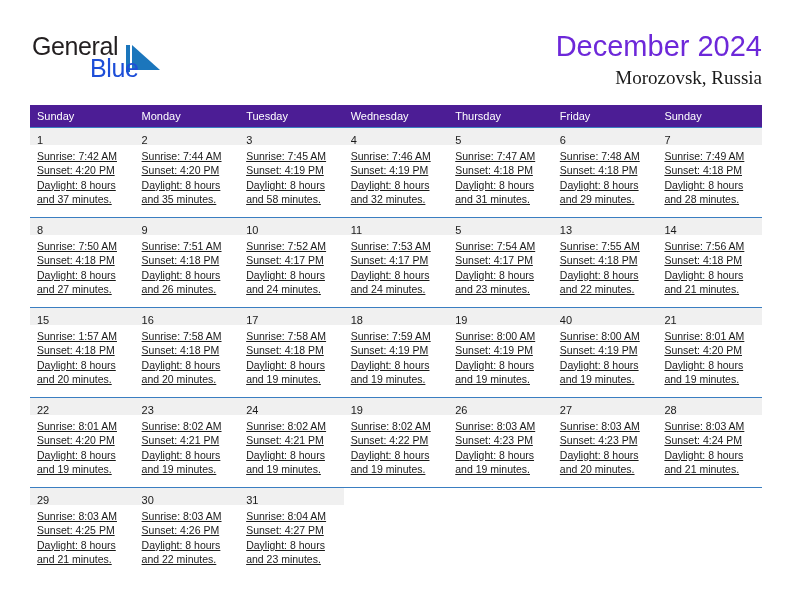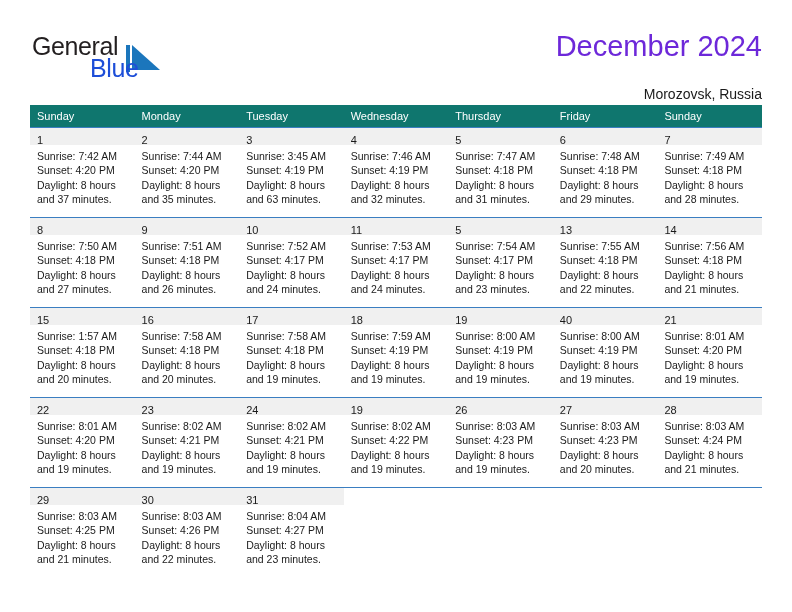--- a/index.html
+++ b/index.html
@@ -68,39 +68,39 @@
     text-align: right;
   }
   .cal-title {
     font-size: 29px;
     color: #6d28d9;
     line-height: 36px;
     white-space: nowrap;
     font-family: "Liberation Sans", sans-serif;
   }
   .cal-subtitle {
-    font-size: 14px;
+    font-size: 19px;
     color: #1a1a1a;
     line-height: 22px;
-    margin-top: 19px;
+    margin-top: 3px;
     white-space: nowrap;
-    font-family: Liberation Sans, sans-serif;
+    font-family: Liberation Serif, serif;
   }
 
   
   .calendar {
     position: absolute;
     left: 30px;
     top: 105px;
     width: 732px;
     border-collapse: collapse;
     table-layout: fixed;
   }
   .calendar th {
-    background: #0f766e;
+    background: #4c1d95;
     color: #ffffff;
     font-size: 11px;
     font-weight: normal;
     text-align: left;
     padding: 5px 0 5px 7px;
     height: 11px;
     font-family: "Liberation Sans", sans-serif;
   }
   .calendar td {
     vertical-align: top;
@@ -124,20 +124,21 @@
     box-sizing: border-box;
   }
   .datenum {
     font-size: 11px;
     color: #1a1a1a;
     line-height: 13px;
     font-family: "Liberation Sans", sans-serif;
   }
   .daybody {
     padding: 4px 4px 0 7px;
+    text-decoration: underline;
   }
   .daybody div {
     font-size: 10.5px;
     line-height: 14.3px;
     color: #1a1a1a;
     white-space: nowrap;
     font-family: "Liberation Sans", sans-serif;
   }
 </style>
 </head>
@@ -205,24 +206,24 @@
               <div>and 35 minutes.</div>
             </div>
           </div>
         </td>
         <td>
           <div class="daycell">
             <div class="datenum-band">
               <span class="datenum">3</span>
             </div>
             <div class="daybody">
-              <div>Sunrise: 3:45 AM</div>
+              <div>Sunrise: 7:45 AM</div>
               <div>Sunset: 4:19 PM</div>
               <div>Daylight: 8 hours</div>
-              <div>and 63 minutes.</div>
+              <div>and 58 minutes.</div>
             </div>
           </div>
         </td>
         <td>
           <div class="daycell">
             <div class="datenum-band">
               <span class="datenum">4</span>
             </div>
             <div class="daybody">
               <div>Sunrise: 7:46 AM</div>

